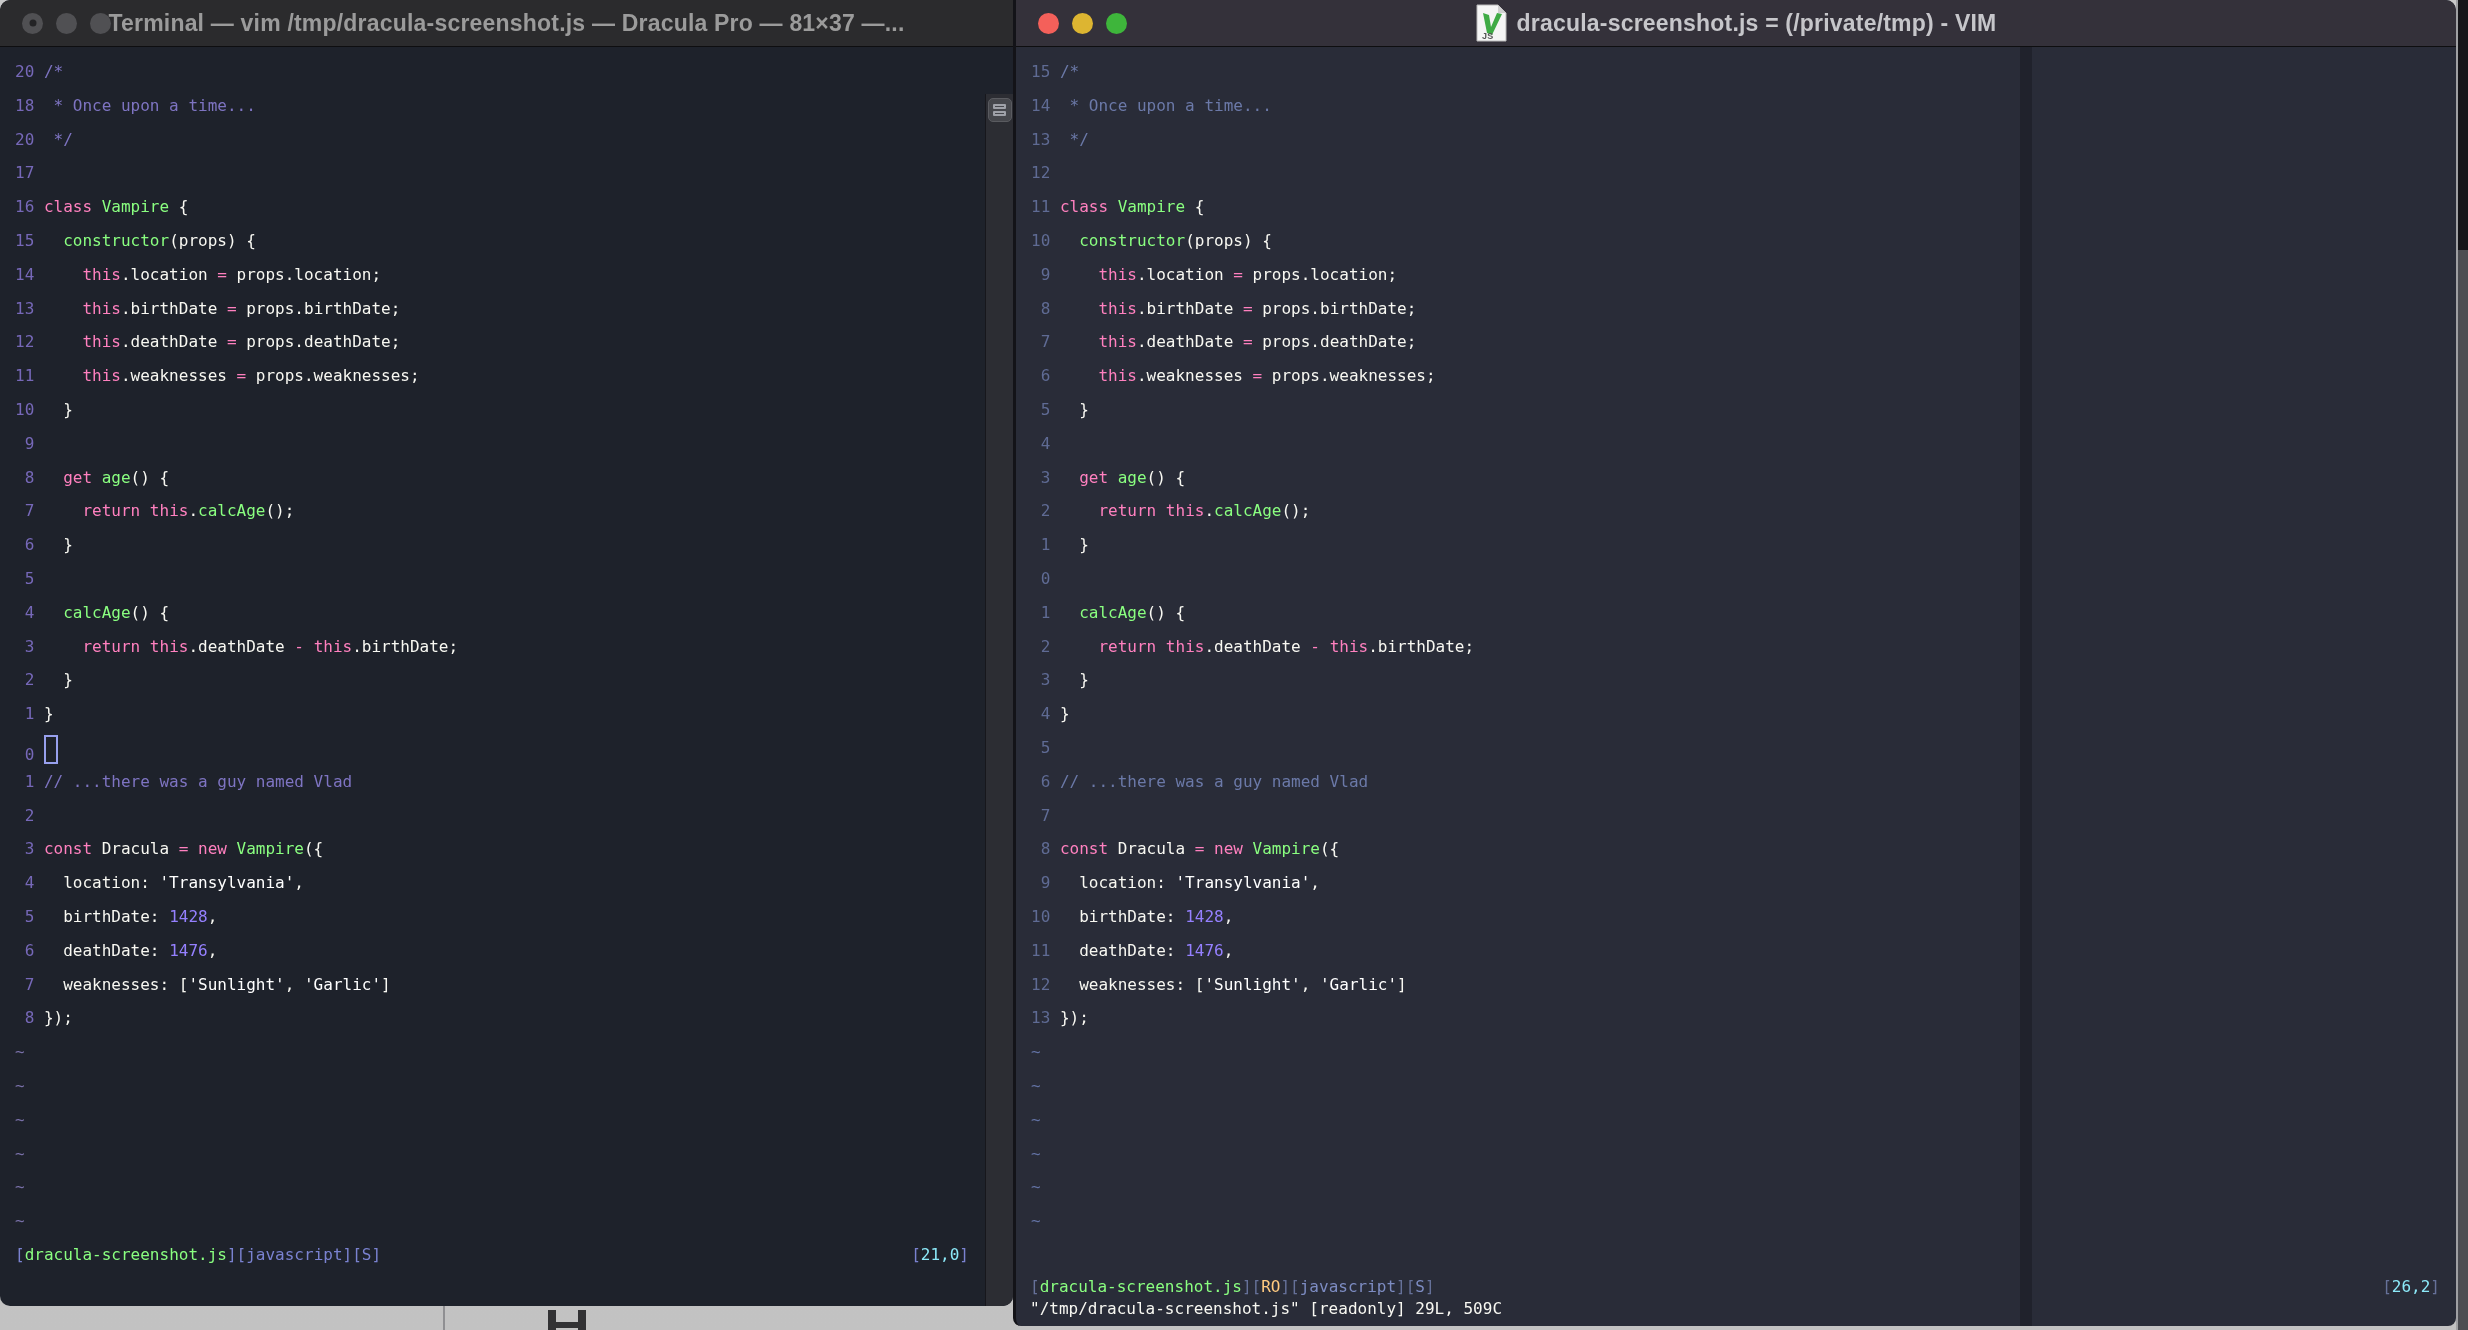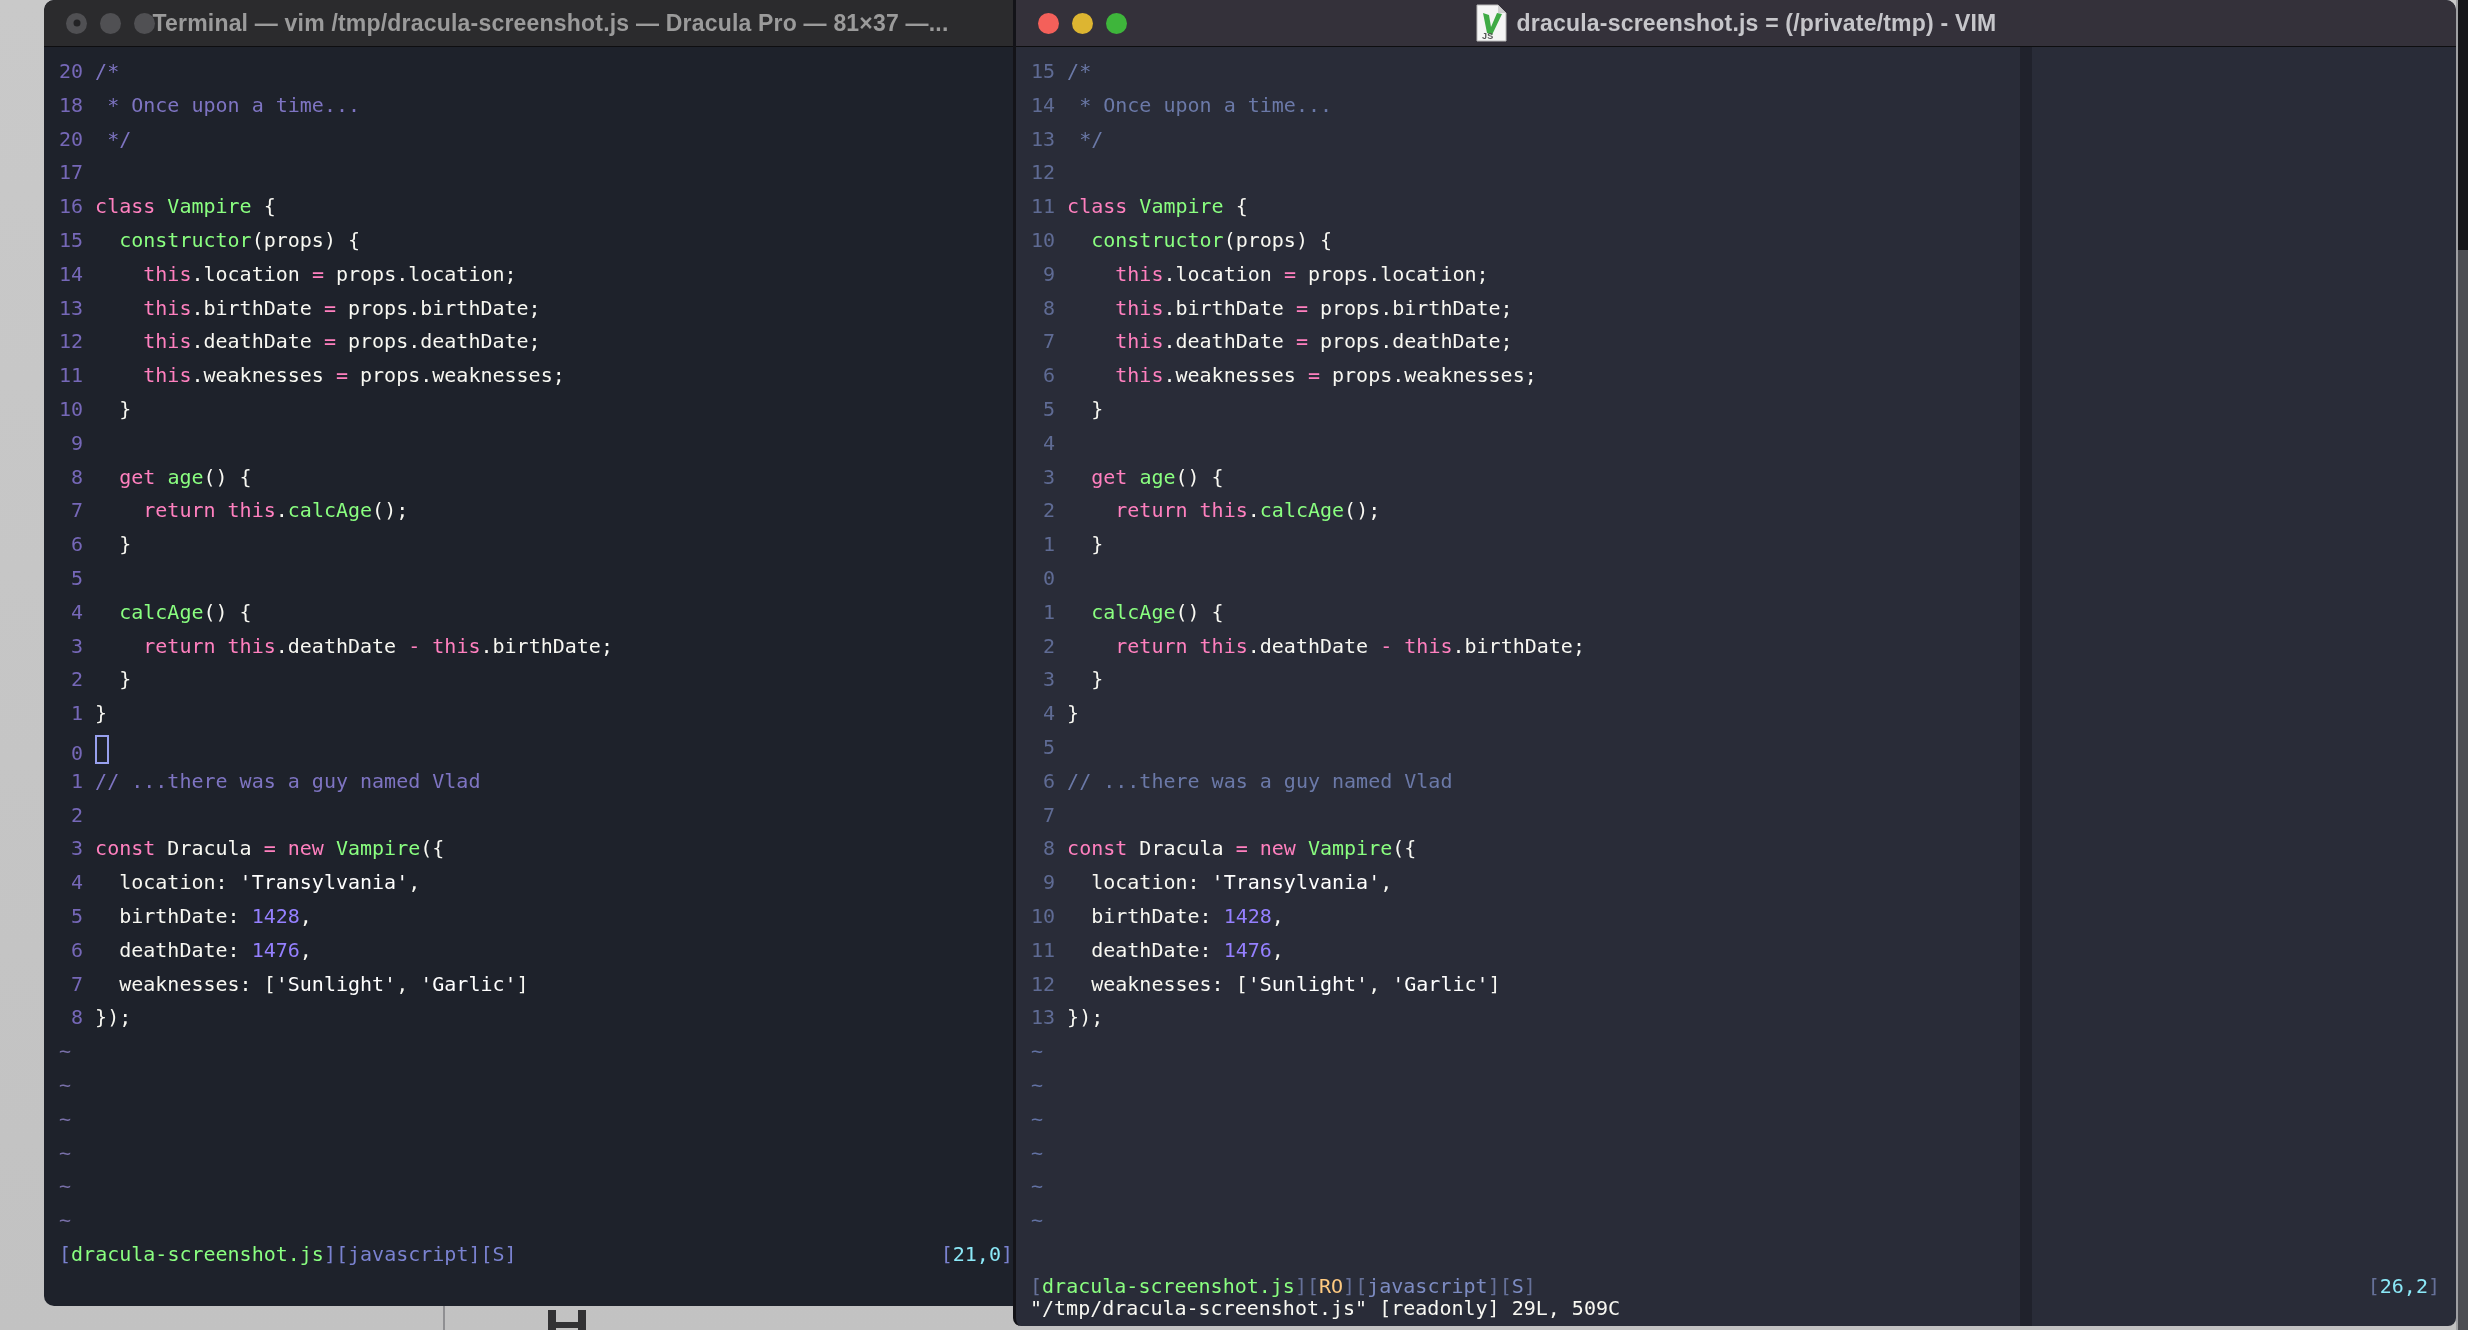--- a/index.html
+++ b/index.html
@@ -15,37 +15,37 @@
     border-bottom:1px solid #0e0e10;box-sizing:border-box;}
   .titlebar .title{font-size:23px;font-weight:700;letter-spacing:.2px;white-space:nowrap;
     display:flex;align-items:center;gap:10px;}
   .traffic{position:absolute;left:22px;top:0;height:100%;display:flex;align-items:center;gap:13px;}
   .light{width:21px;height:21px;border-radius:50%;position:relative;}
   .light .dot{position:absolute;left:50%;top:50%;width:7px;height:7px;border-radius:50%;
     transform:translate(-50%,-50%);background:#232325;}
 
   
   .win-left{left:0;top:0;width:1013px;height:1306px;background:#1e222b;
-    border-radius:10px 0 10px 10px;margin-left:44px;}
+    border-radius:10px 0 10px 10px;}
   .win-left .titlebar{background:#2b2b2d;border-radius:10px 0 0 0;}
   .win-left .titlebar .title{color:#9b9b9b;}
   .win-left .light{background:#505053;}
 
   
   .win-right{left:1013px;top:0;width:1443px;height:1326px;background:#292c38;
     border-radius:0 10px 8px 8px;border-left:3px solid #131318;box-sizing:border-box;}
   .win-right .titlebar{background:#34313a;border-radius:0 10px 0 0;}
   .win-right .titlebar .title{color:#c6c6ca;}
   .light-red{background:#f4605a;}
   .light-yellow{background:#ddb531;}
   .light-green{background:#3eb53b;}
 
   
   .vimbody{position:absolute;left:0;right:0;top:47px;bottom:0;
-    font-family:"DejaVu Sans Mono","Liberation Mono",monospace;font-size:20px;line-height:33.8px;}
+    font-family:"DejaVu Sans Mono","Liberation Mono",monospace;font-size:16px;line-height:33.8px;}
   .codearea{position:absolute;left:0;top:0;right:0;padding:8px 0 0 15px;}
   .row{height:33.8px;white-space:pre;display:flex;align-items:baseline;}
   .ln{display:inline-block;width:2ch;text-align:right;flex:none;}
   .tx{white-space:pre;}
   .win-left  .ln{color:#7668b8;}
   .win-right .ln{color:#5f6b94;}
   .tilde-row{height:33.8px;}
   .win-left  .tilde{color:#7970a9;}
   .win-right .tilde{color:#6272a4;}
   .ln-gap{display:inline-block;width:1ch;flex:none;}

